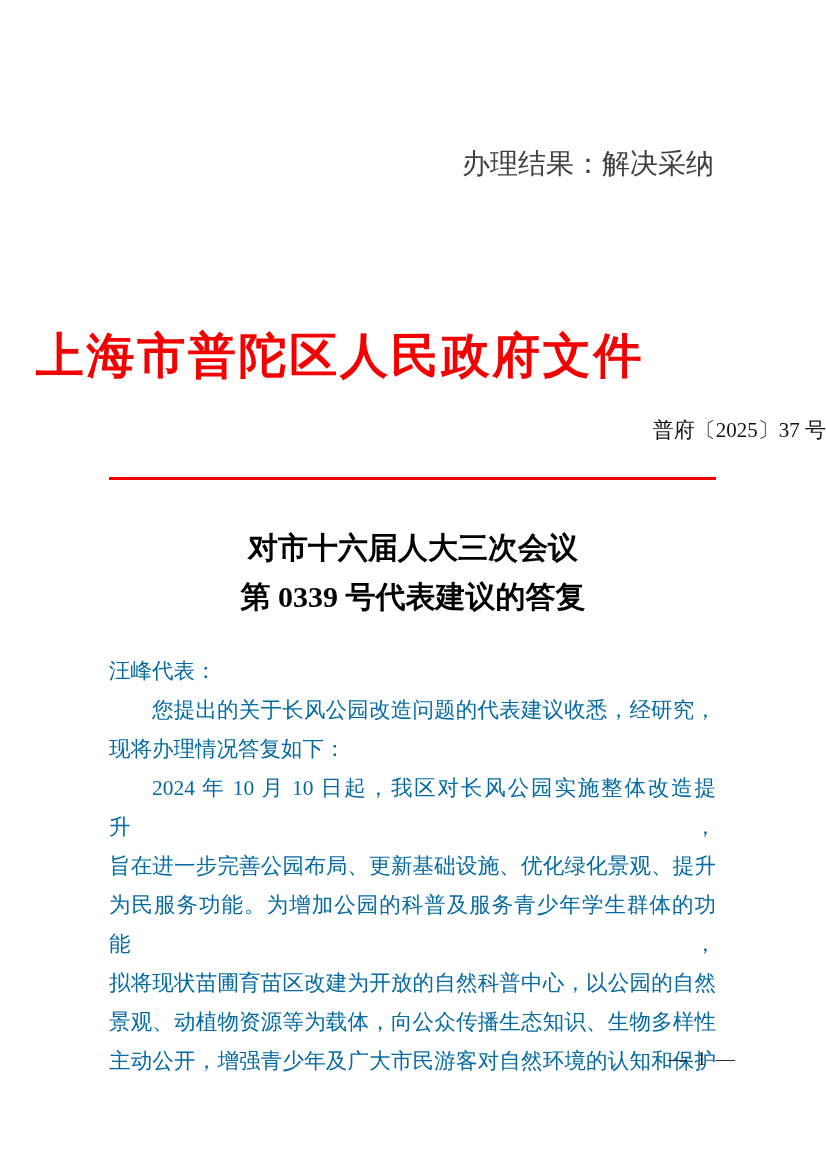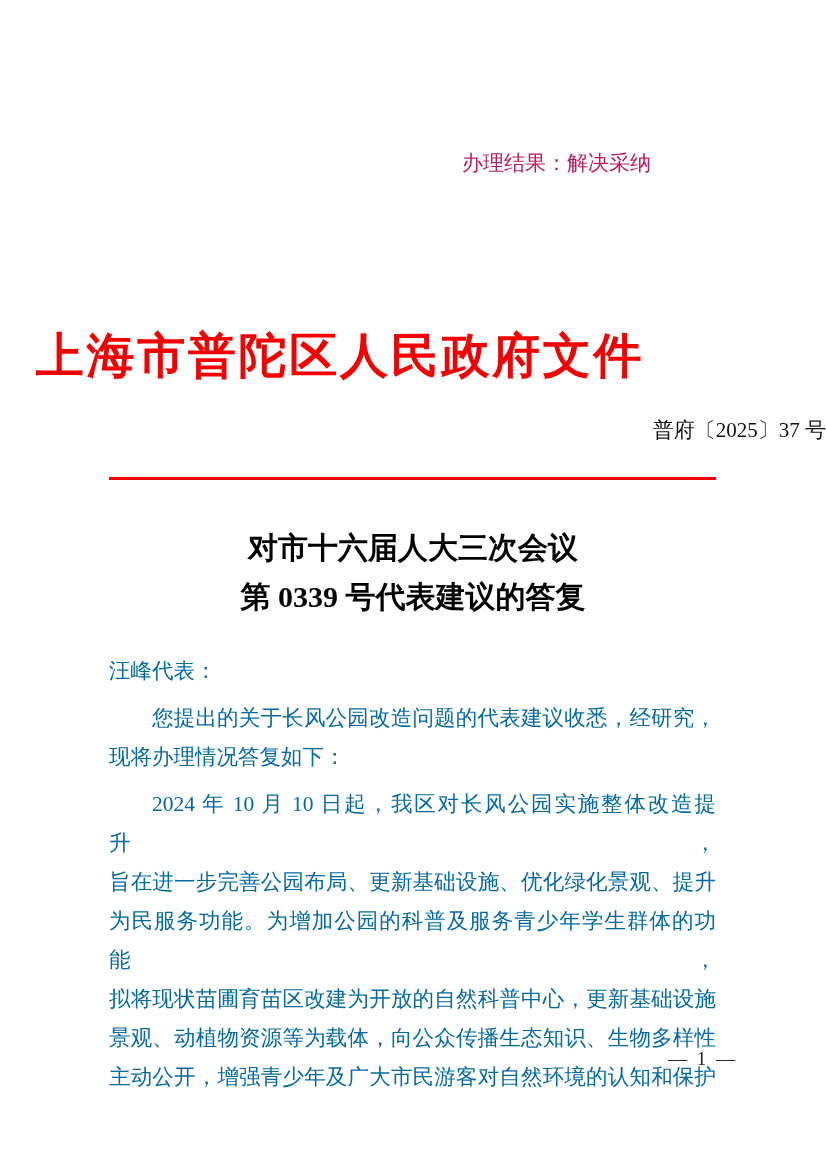--- a/index.html
+++ b/index.html
@@ -13,24 +13,24 @@
     height: 1169px;
     background: #ffffff;
     overflow: hidden;
     font-family: "Liberation Serif", "DejaVu Serif", serif;
     color: #000000;
   }
   .meta {
     position: absolute;
     left: 462px;
     top: 144px;
-    font-size: 21px;
+    font-size: 28px;
     line-height: 39px;
     white-space: nowrap;
-    color: #be185d;
+    color: #404040;
     text-align: right;
   }
   .agency-title {
     position: absolute;
     left: 0;
     top: 328px;
     width: 680px;
     text-align: center;
     font-size: 48px;
     line-height: 56px;
@@ -80,21 +80,20 @@
   .body-text .line {
     white-space: nowrap;
   }
   .body-text .line.fill {
     white-space: normal;
     text-align: justify;
     text-align-last: justify;
   }
   .body-text .line.indent {
     text-indent: 2em;
-    margin-top: 8px;
   }
   .page-number {
     position: absolute;
     right: 91px;
     top: 1048px;
     font-size: 19px;
     line-height: 22px;
     word-spacing: 5px;
     color: #222222;
     white-space: nowrap;
@@ -120,20 +119,20 @@
     <div>第 0339 号代表建议的答复</div>
   </div>
 
   <div class="body-text">
     <div class="line">汪峰代表：</div>
     <div class="line indent fill">您提出的关于长风公园改造问题的代表建议收悉，经研究，</div>
     <div class="line">现将办理情况答复如下：</div>
     <div class="line indent fill">2024 年 10 月 10 日起，我区对长风公园实施整体改造提升，</div>
     <div class="line fill">旨在进一步完善公园布局、更新基础设施、优化绿化景观、提升</div>
     <div class="line fill">为民服务功能。为增加公园的科普及服务青少年学生群体的功能，</div>
-    <div class="line fill">拟将现状苗圃育苗区改建为开放的自然科普中心，更新基础设施</div>
+    <div class="line fill">拟将现状苗圃育苗区改建为开放的自然科普中心，以公园的自然</div>
     <div class="line fill">景观、动植物资源等为载体，向公众传播生态知识、生物多样性</div>
     <div class="line fill">主动公开，增强青少年及广大市民游客对自然环境的认知和保护</div>
   </div>
 
   <div class="page-number">— 1 —</div>
 
 </div>
 
 </body></html>

